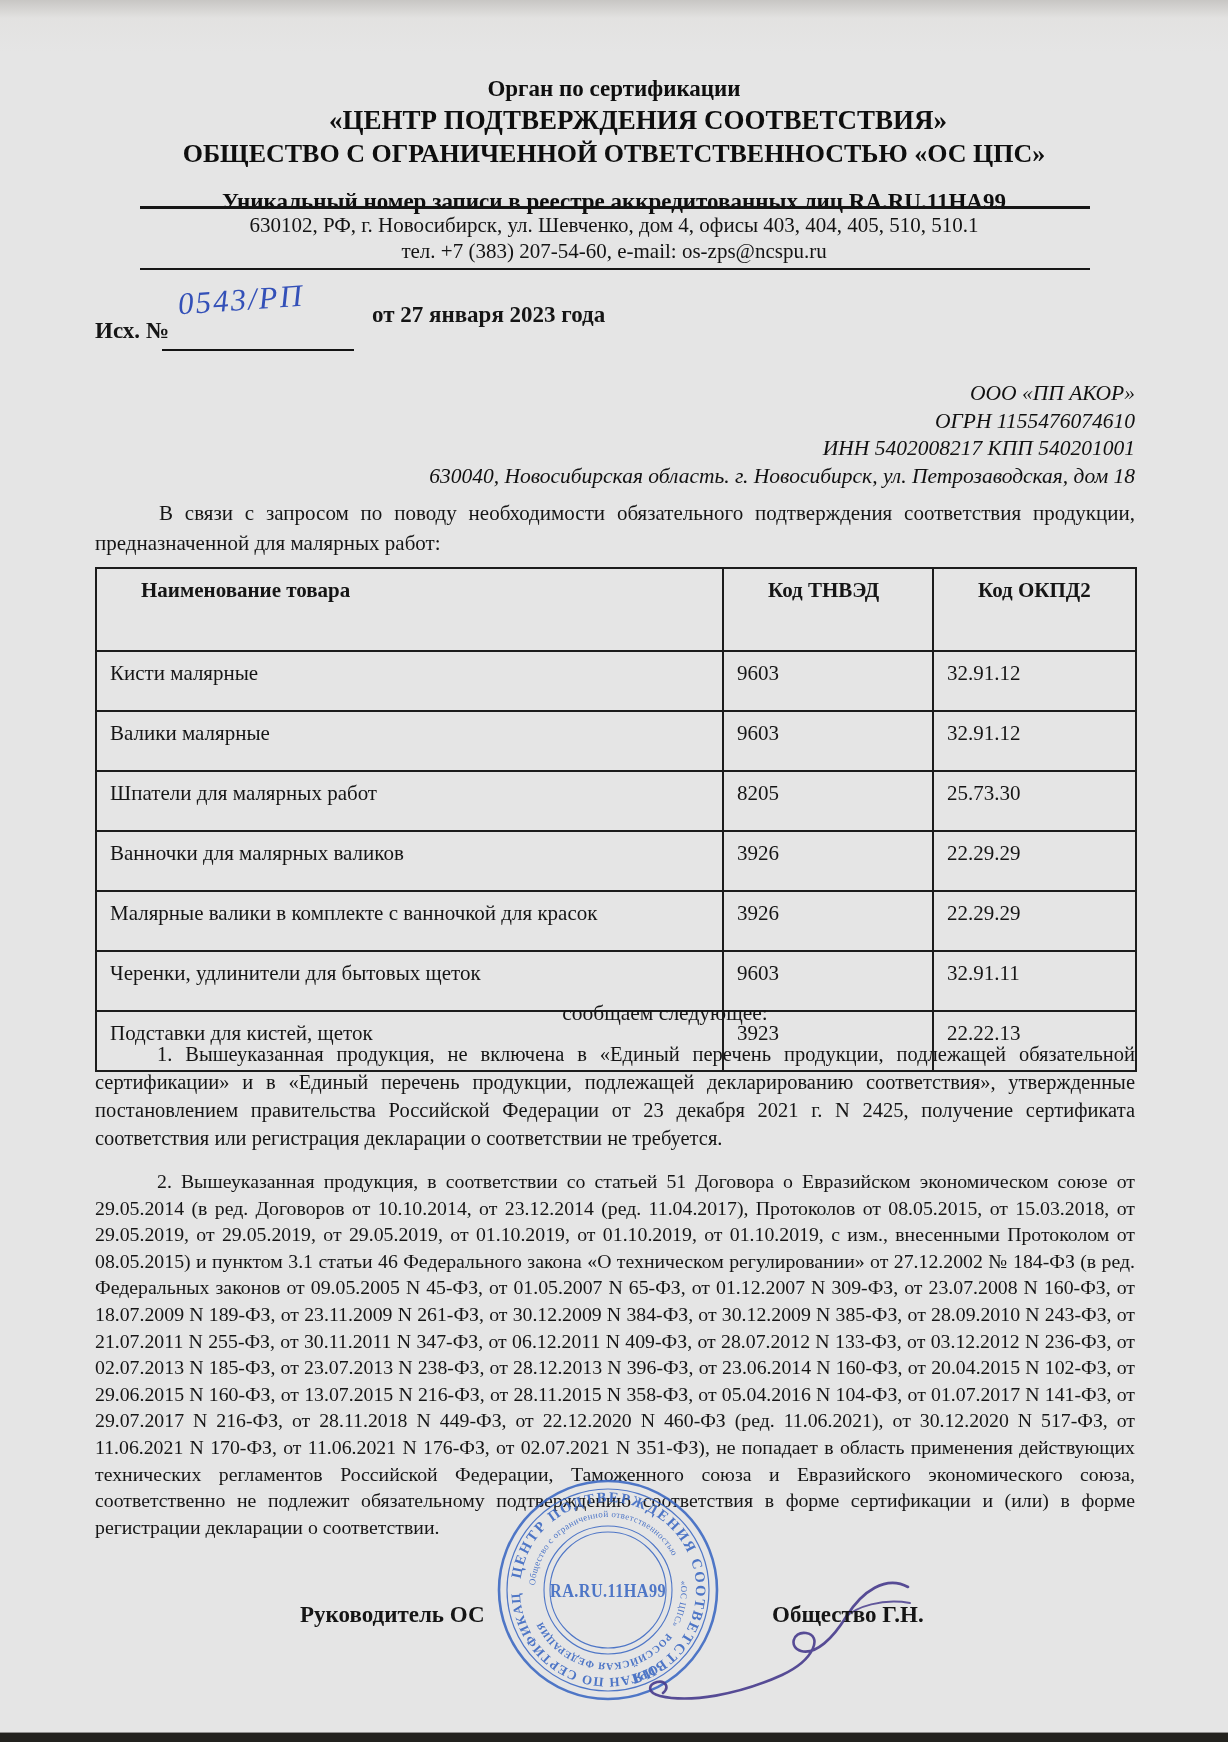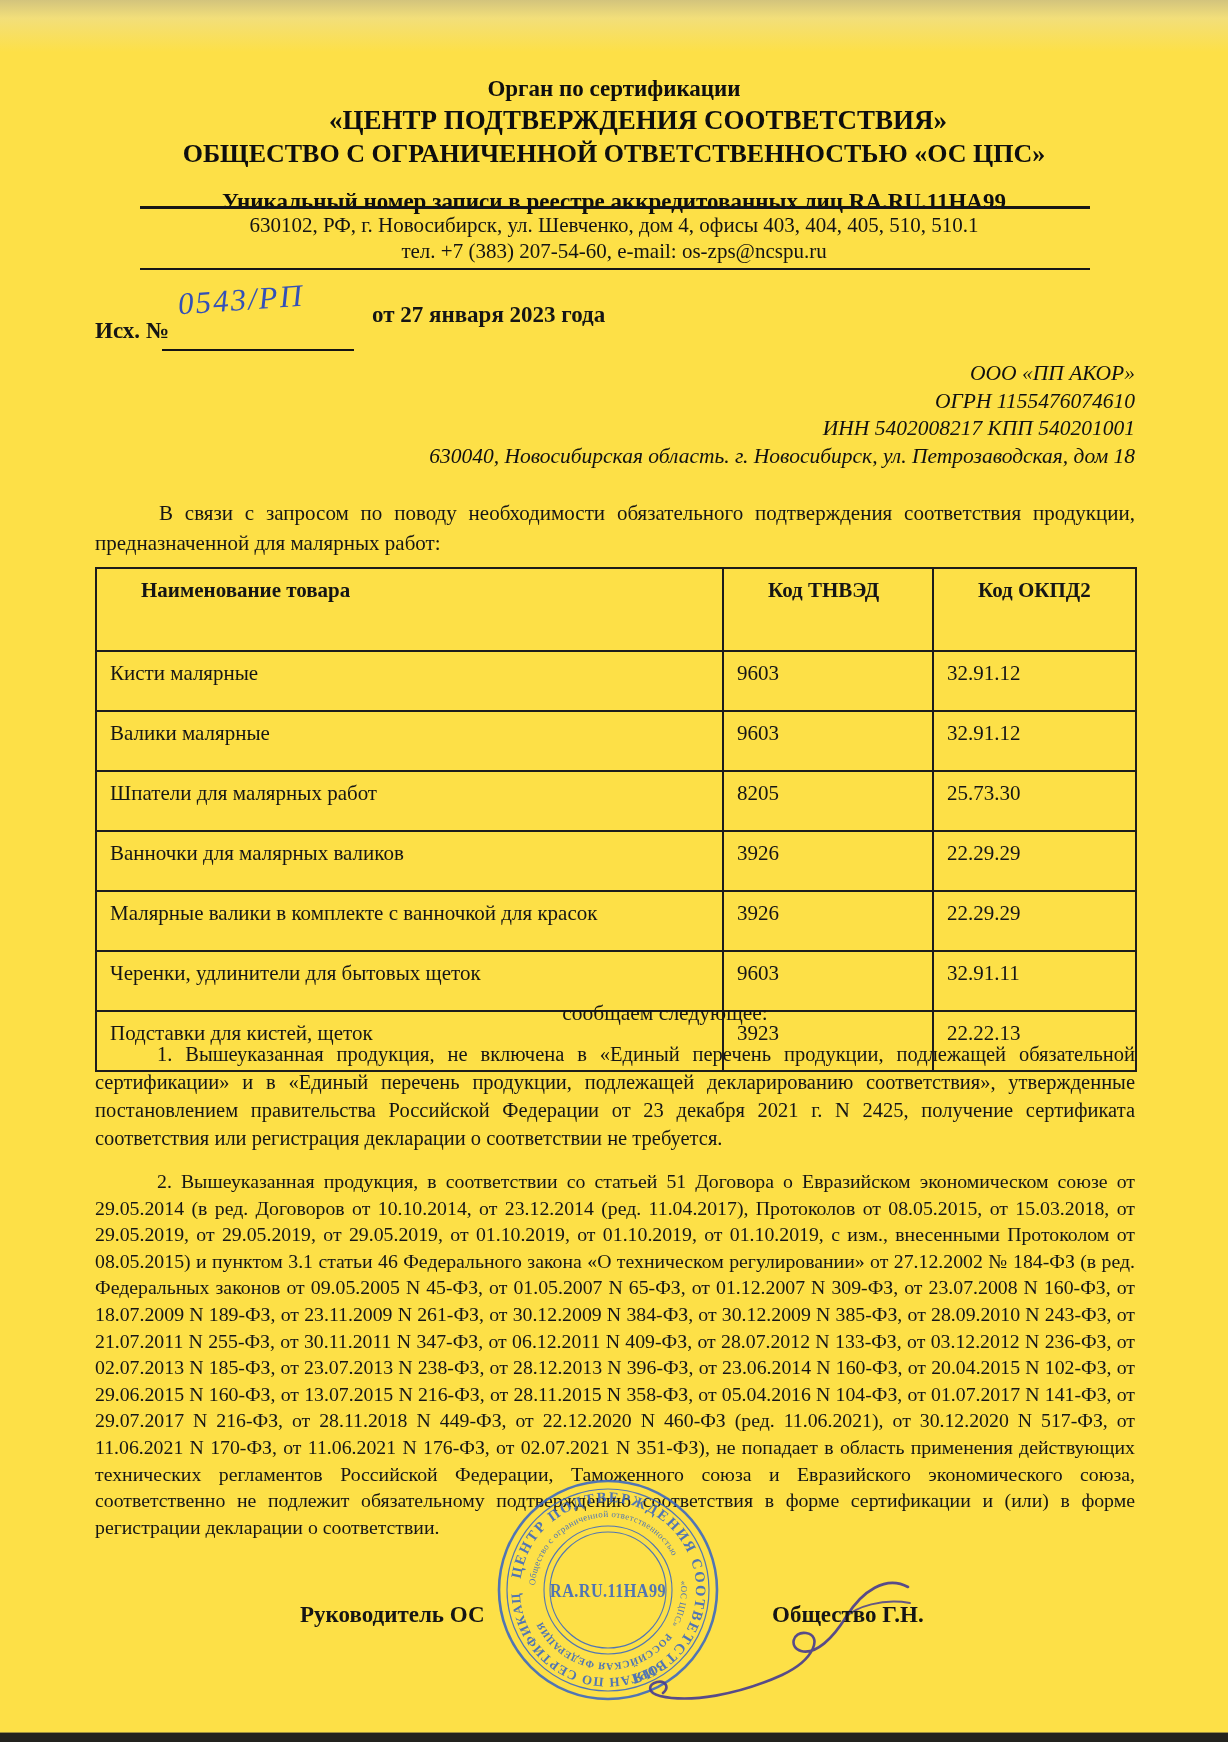--- a/index.html
+++ b/index.html
@@ -1,17 +1,17 @@
 <!DOCTYPE html>
 <html><head>
 <meta charset="utf-8">
 <style>
   html,body { margin:0; padding:0; background:#ffffff; }
   .page {
-    position:relative; width:1228px; height:1742px; background:#fde047;
+    position:relative; width:1228px; height:1742px; background:#e5e5e5;
     font-family:"Liberation Serif","DejaVu Serif",serif; color:#151515; overflow:hidden;
   }
   .top-shade { position:absolute; top:0; left:0; width:100%; height:52px;
     background:linear-gradient(180deg, rgba(176,173,169,.55) 0%, rgba(222,220,217,.35) 35%, rgba(255,255,255,0) 100%); }
   .bottom-band { position:absolute; left:0; bottom:0; width:100%; height:9px; background:#23221e; box-shadow:0 -1px 0 rgba(60,58,55,.5); }
 
   .letterhead { position:absolute; top:74px; left:0; width:100%; text-align:center; font-weight:bold; color:#0e0e0e; }
   .lh1 { font-size:23px; line-height:30px; }
   .lh2 { font-size:27px; line-height:33px;padding-left:48px; }
   .lh3 { font-size:26px; line-height:33px; }
@@ -19,21 +19,21 @@
   .rule { position:absolute; left:140px; width:950px; background:#161616; }
   .rule-1 { top:206px; height:3px; }
   .rule-2 { top:268px; height:2px; }
   .addr { position:absolute; top:212px; left:0; width:100%; text-align:center; font-size:21px; line-height:26px; color:#131313; }
 
   .ref-line { position:absolute; top:318px; left:95px; width:1040px; font-size:23px; font-weight:bold; white-space:nowrap; }
   .ref-underline { position:absolute; top:349px; left:162px; width:192px; height:2px; background:#141414; }
   .ref-number { position:absolute; top:282px; left:178px; font-size:31px; font-style:italic; color:#3350b8; transform:rotate(-4deg); letter-spacing:2px; white-space:nowrap; }
   .ref-date { position:absolute; top:302px; left:372px; font-size:23px; font-weight:bold; white-space:nowrap; }
 
-  .recipient { position:absolute; top:360px; right:93px; width:900px; text-align:right; font-style:italic; font-size:21.5px; line-height:27.5px; color:#101010; }
+  .recipient { position:absolute; top:380px; right:93px; width:900px; text-align:right; font-style:italic; font-size:21.5px; line-height:27.5px; color:#101010; }
 
   .flow { position:absolute; left:95px; width:1040px; }
   .intro { top:498px; font-size:21px; line-height:30px; text-align:justify; text-indent:64px; }
 
   table.products { position:absolute; top:567px; left:95px; width:1040px; border-collapse:collapse; table-layout:fixed; }
   table.products th, table.products td {
     border:2px solid #1c1c1c; vertical-align:top; text-align:left;
     padding:9px 10px 0 13px; font-size:21px; overflow:hidden;
   }
   table.products th { font-weight:bold; height:72px;padding-left:44px; }

